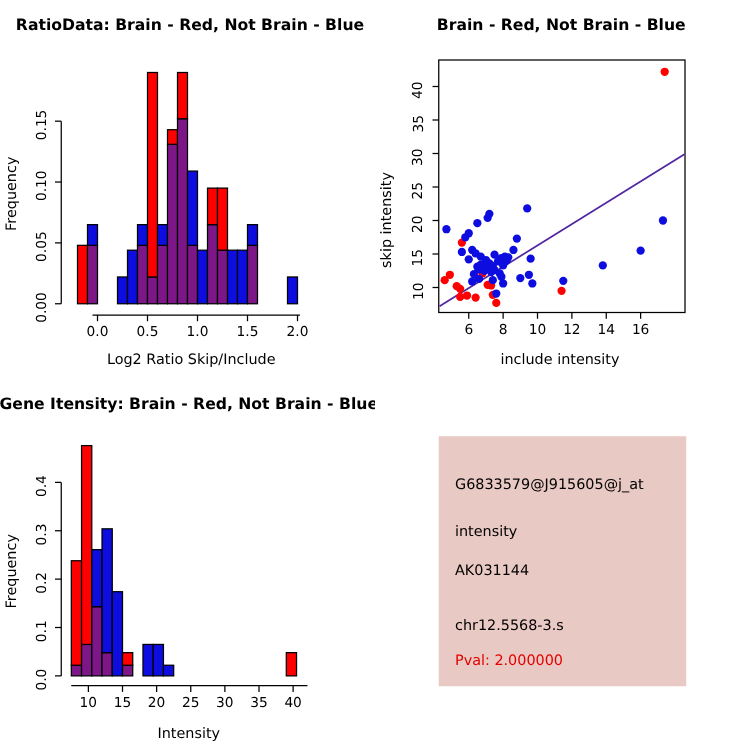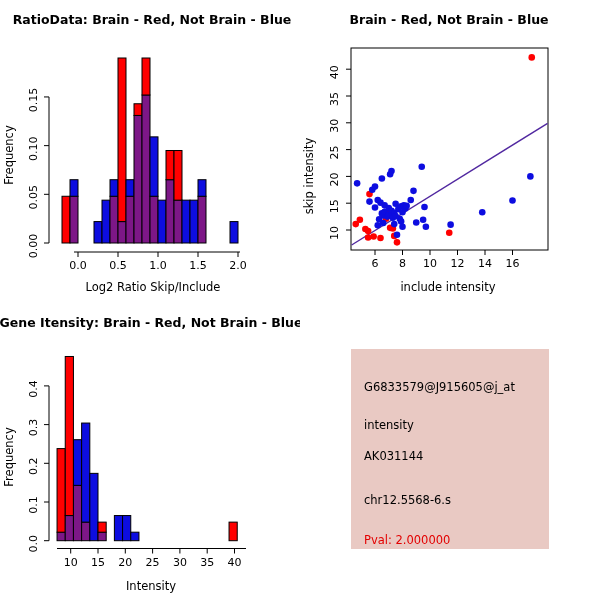--- a/index.html
+++ b/index.html
@@ -226,18 +226,18 @@
       <text class="axis-label" x="151" y="290" text-anchor="middle">Intensity</text>
       <text class="axis-label" x="13" y="157" text-anchor="middle" transform="rotate(-90 13 157)">Frequency</text>
     </svg>
   </div>
 
   <div class="panel" id="p-br">
     <div id="info-box" style="background: rgb(233, 201, 195);">
       <div class="info-line" style="top:31px">G6833579@J915605@j_at</div>
       <div class="info-line" style="top:69px">intensity</div>
       <div class="info-line" style="top:100px">AK031144</div>
-      <div class="info-line" style="top:144px">chr12.5568-6.s</div>
-      <div class="info-line" id="pval-line" style="top: 184px; color: rgb(227, 0, 0);">Pval: 2.000000</div>
+      <div class="info-line" style="top:144px">chr12.5568-3.s</div>
+      <div class="info-line" id="pval-line" style="top: 172px; color: rgb(227, 0, 0);">Pval: 2.000000</div>
     </div>
   </div>
 
 </div>
 
 </body></html>

